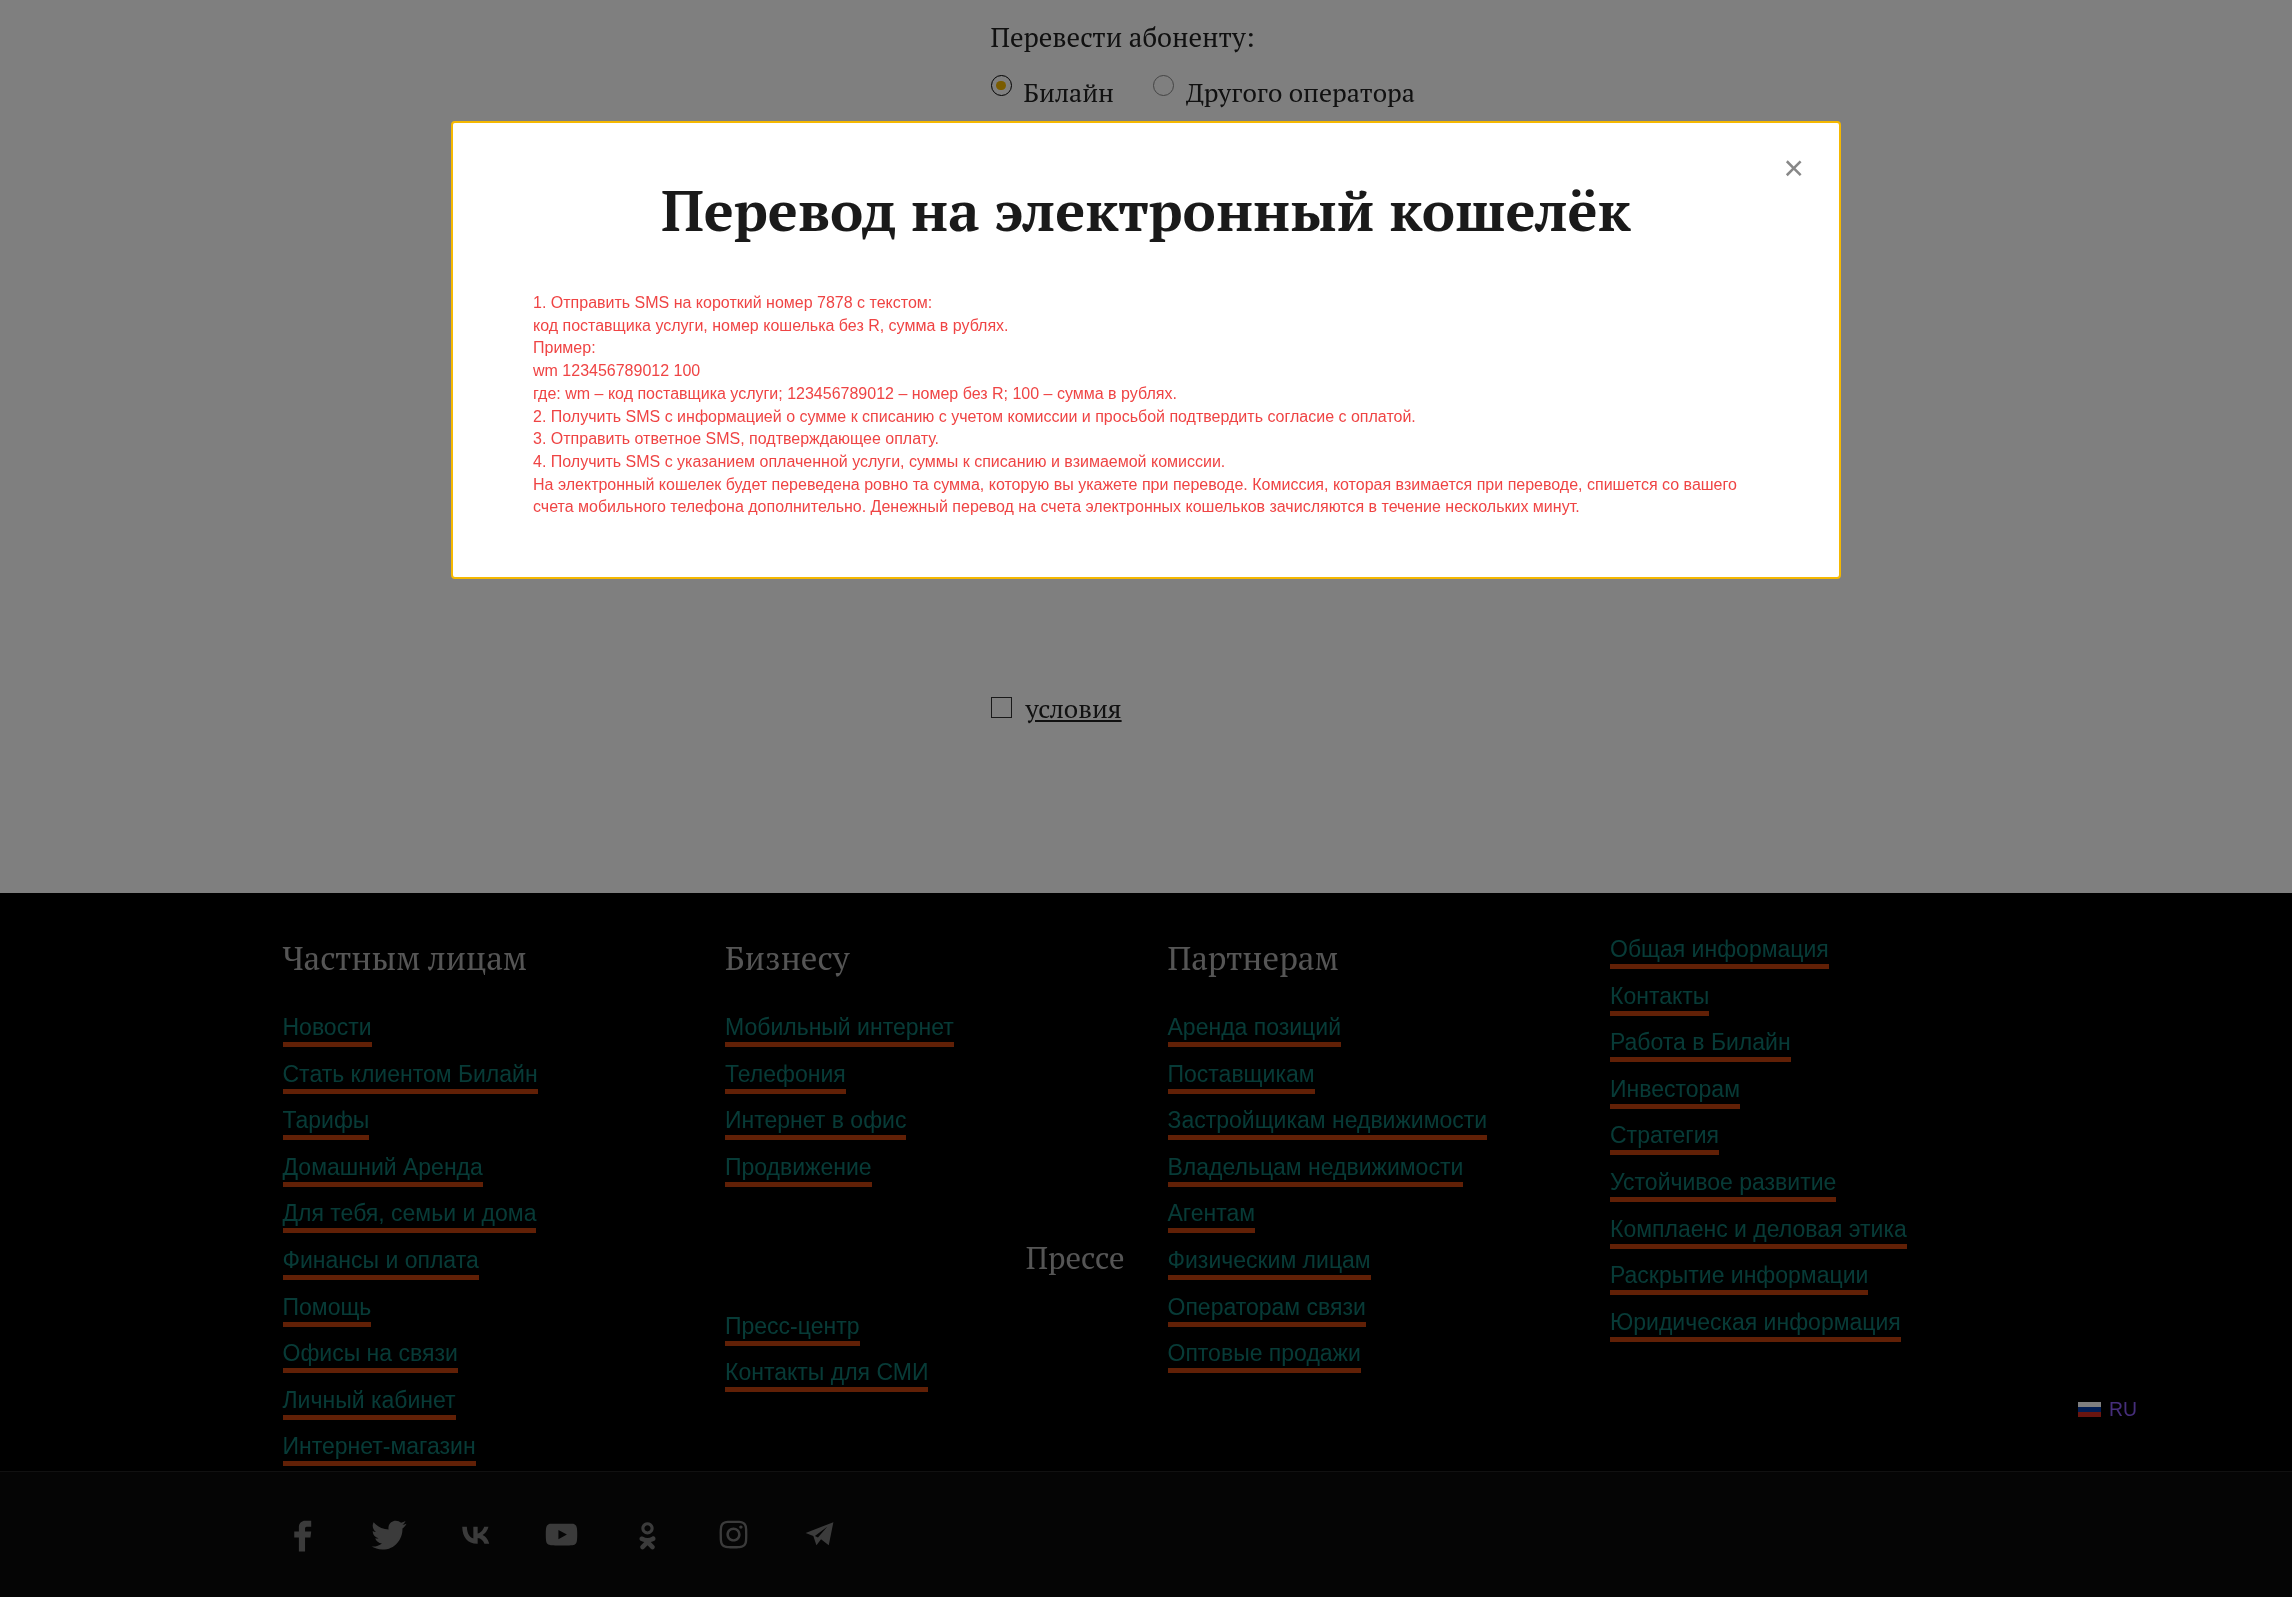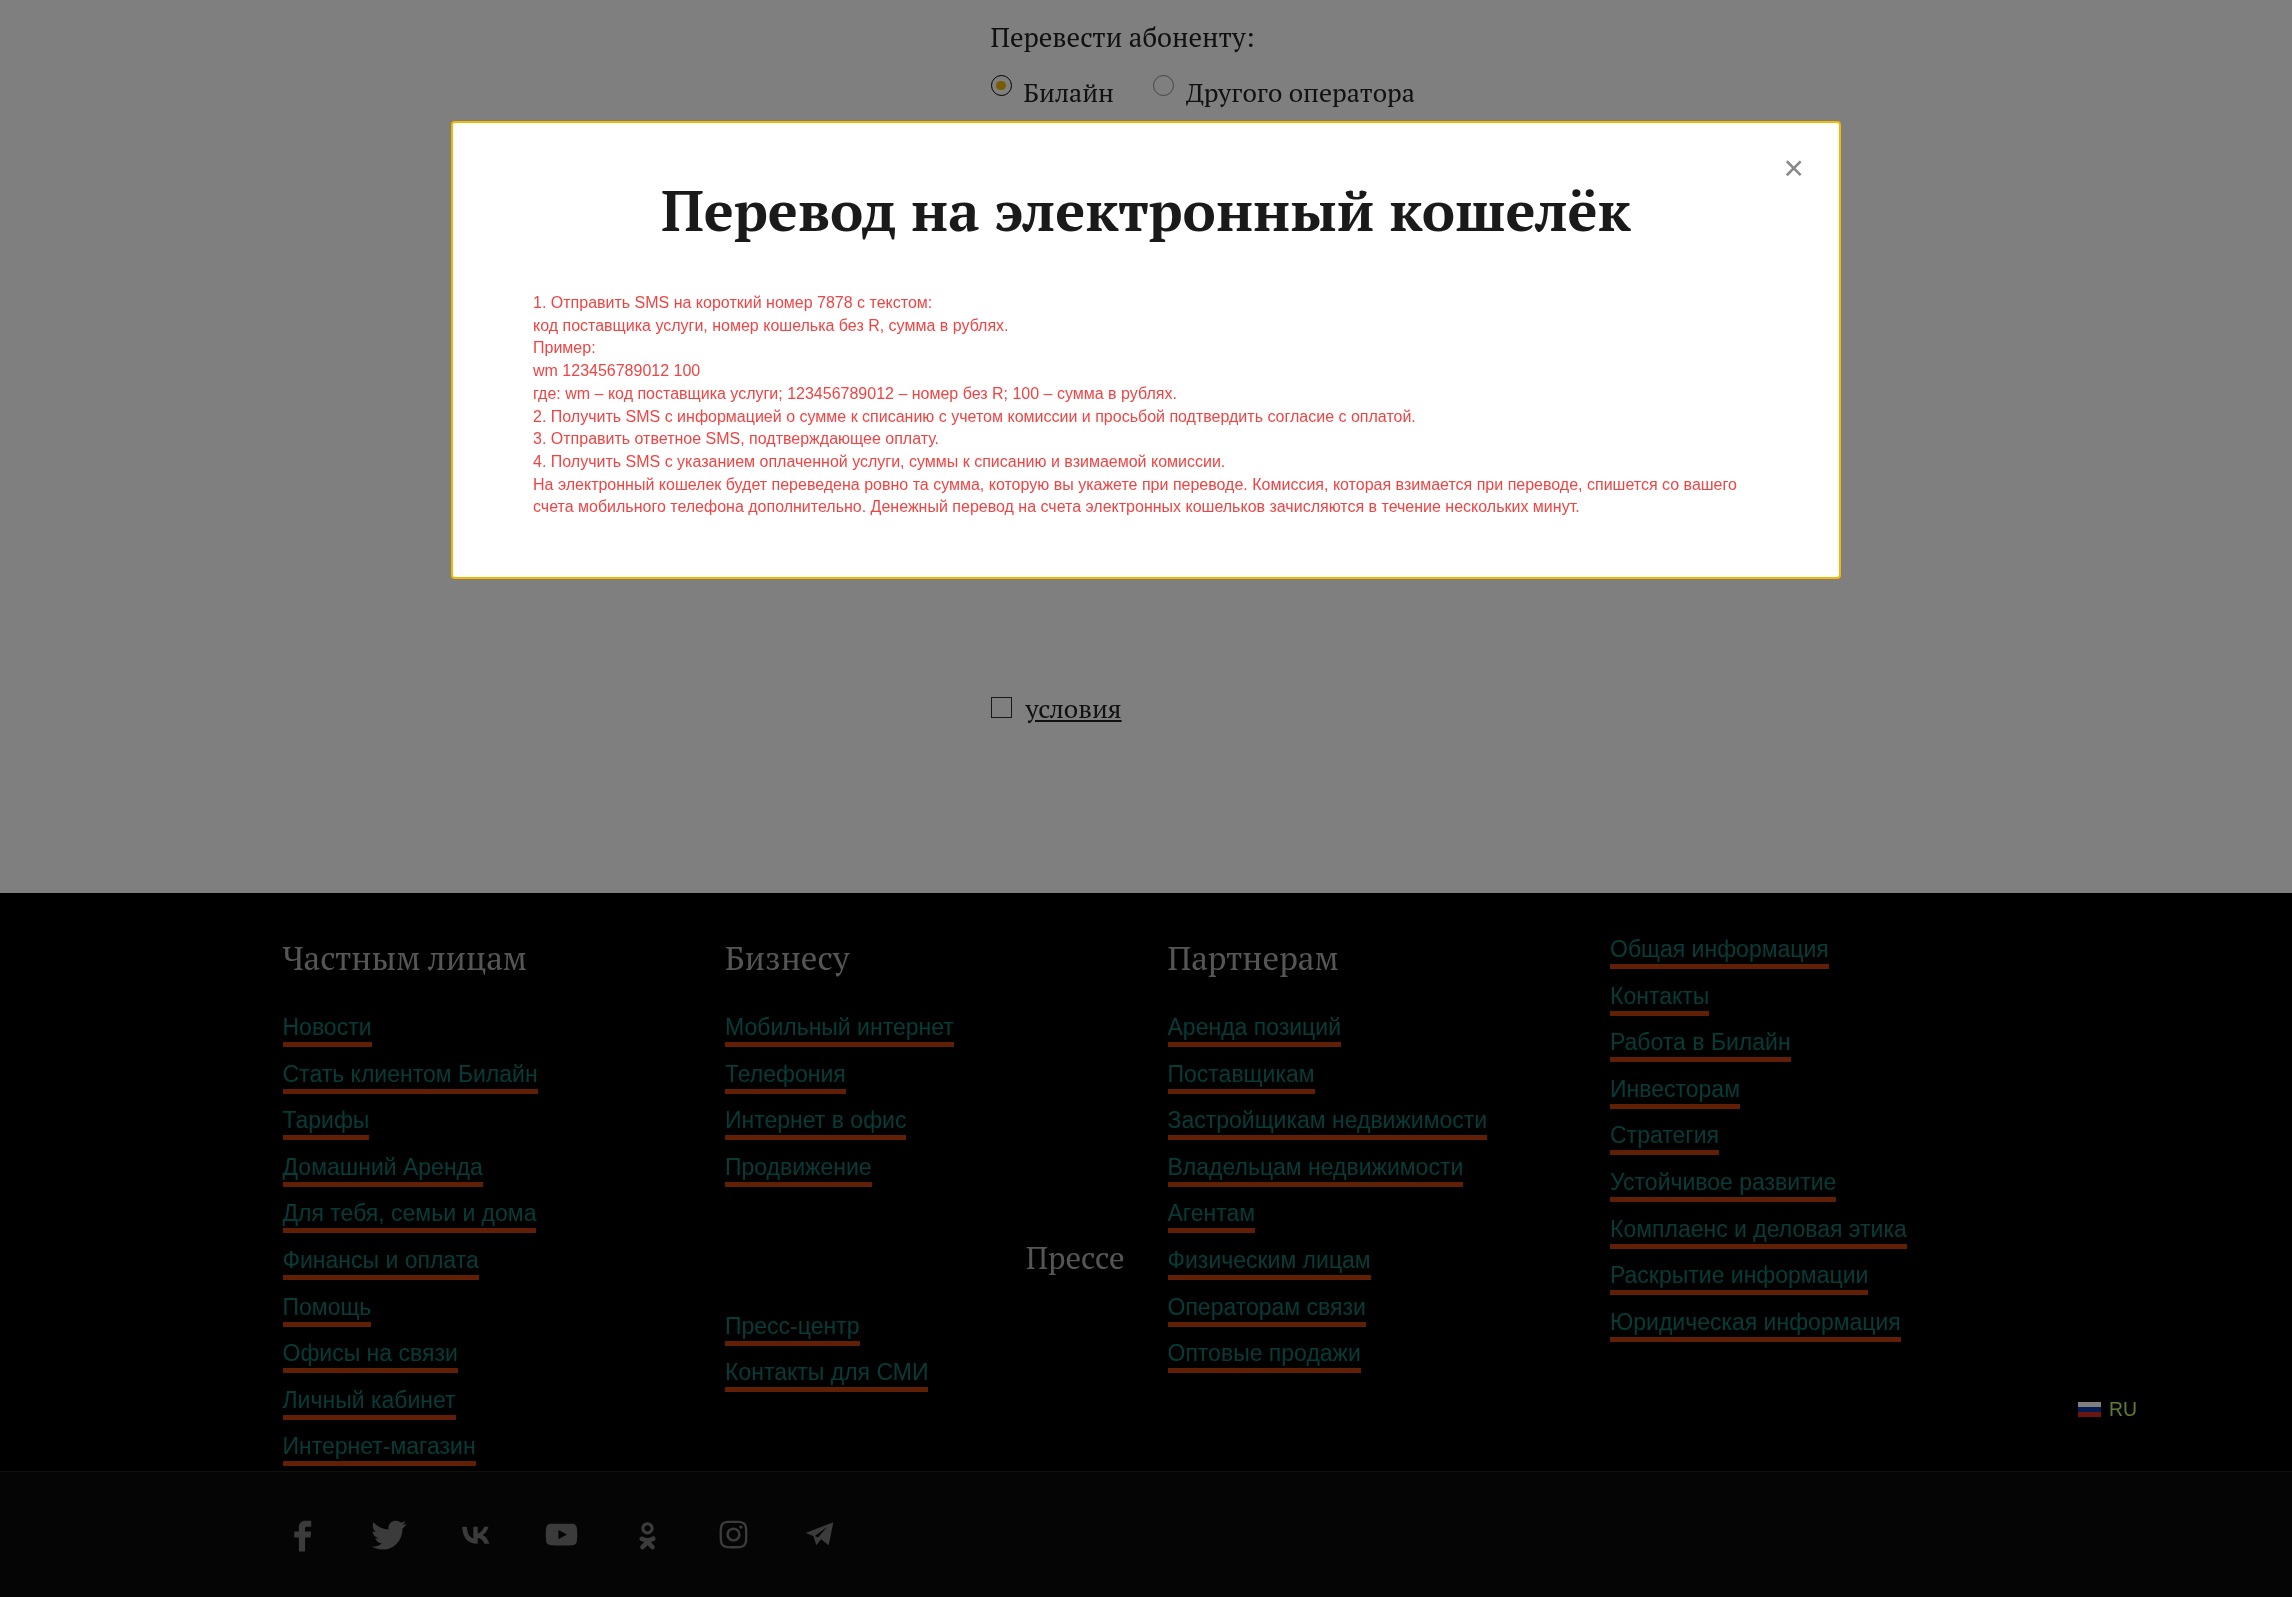--- a/index.html
+++ b/index.html
@@ -181,21 +181,21 @@
 }
 
 .lang-switch {
   position: absolute;
   right: 155px;
   top: 505px;
   display: flex;
   align-items: center;
   gap: 7.8px;
   font-size: 19.4px;
-  color: #bef264;
+  color: #8b5cf6;
 }
 
 .flag {
   width: 23px; height: 15.5px;
   background: linear-gradient(to bottom, #fff 33%, #0039a6 33%, #0039a6 66%, #d52b1e 66%);
   display: inline-block;
 }
 
 .social-bar {
   position: absolute;

